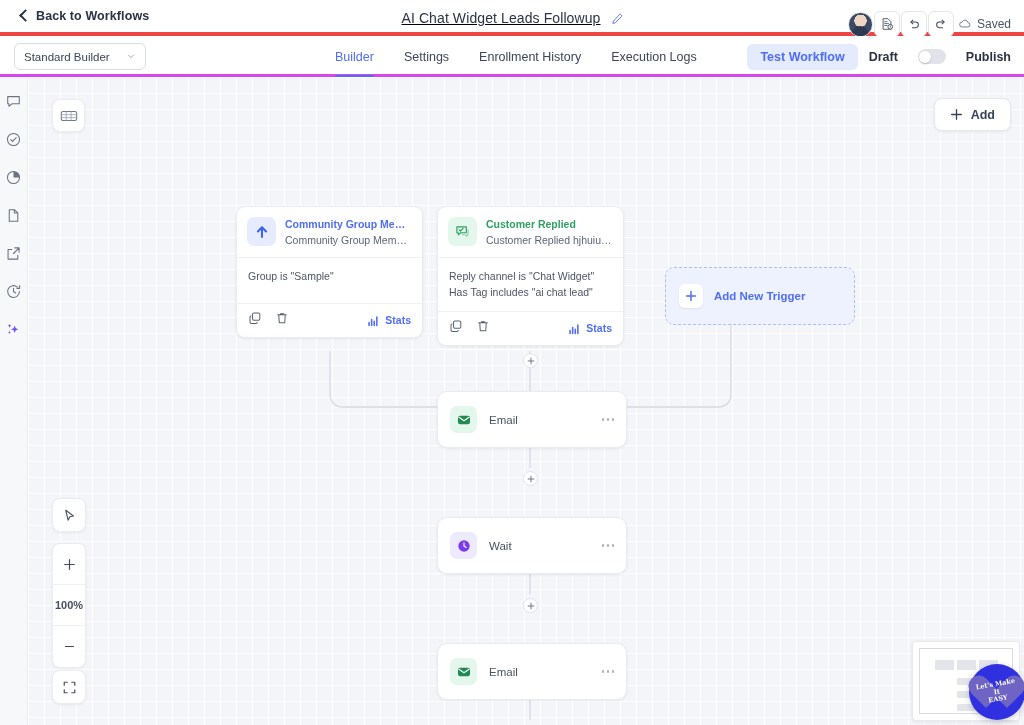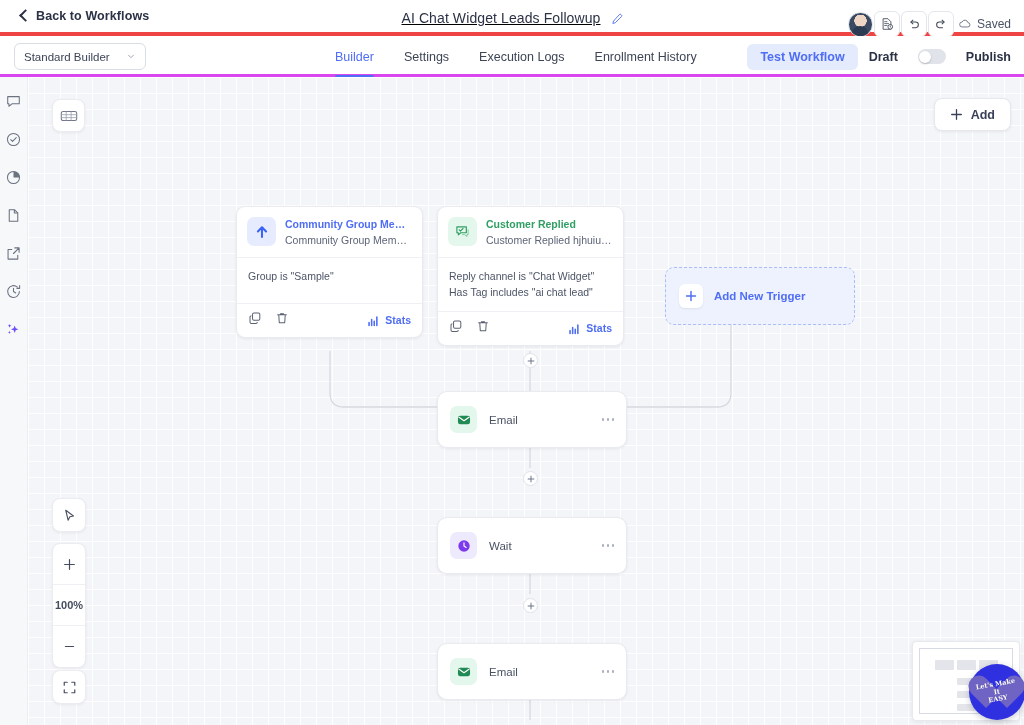--- a/index.html
+++ b/index.html
@@ -316,24 +316,24 @@
     </div>
 
     <div class="tabs">
       <div class="tab active">
           <span>Builder</span>
         </div>
       <div class="tab">
           <span>Settings</span>
         </div>
       <div class="tab">
+          <span>Enrollment History</span>
+        </div>
+      <div class="tab">
           <span>Execution Logs</span>
-        </div>
-      <div class="tab">
-          <span>Enrollment History</span>
         </div>
     </div>
 
     <div class="right-actions">
       <div class="test-btn">Test Workflow</div>
       <div class="toggle-group">
         <span class="lbl">Draft</span>
         <div class="switch">
             <span class="knob"></span>
           </div>

